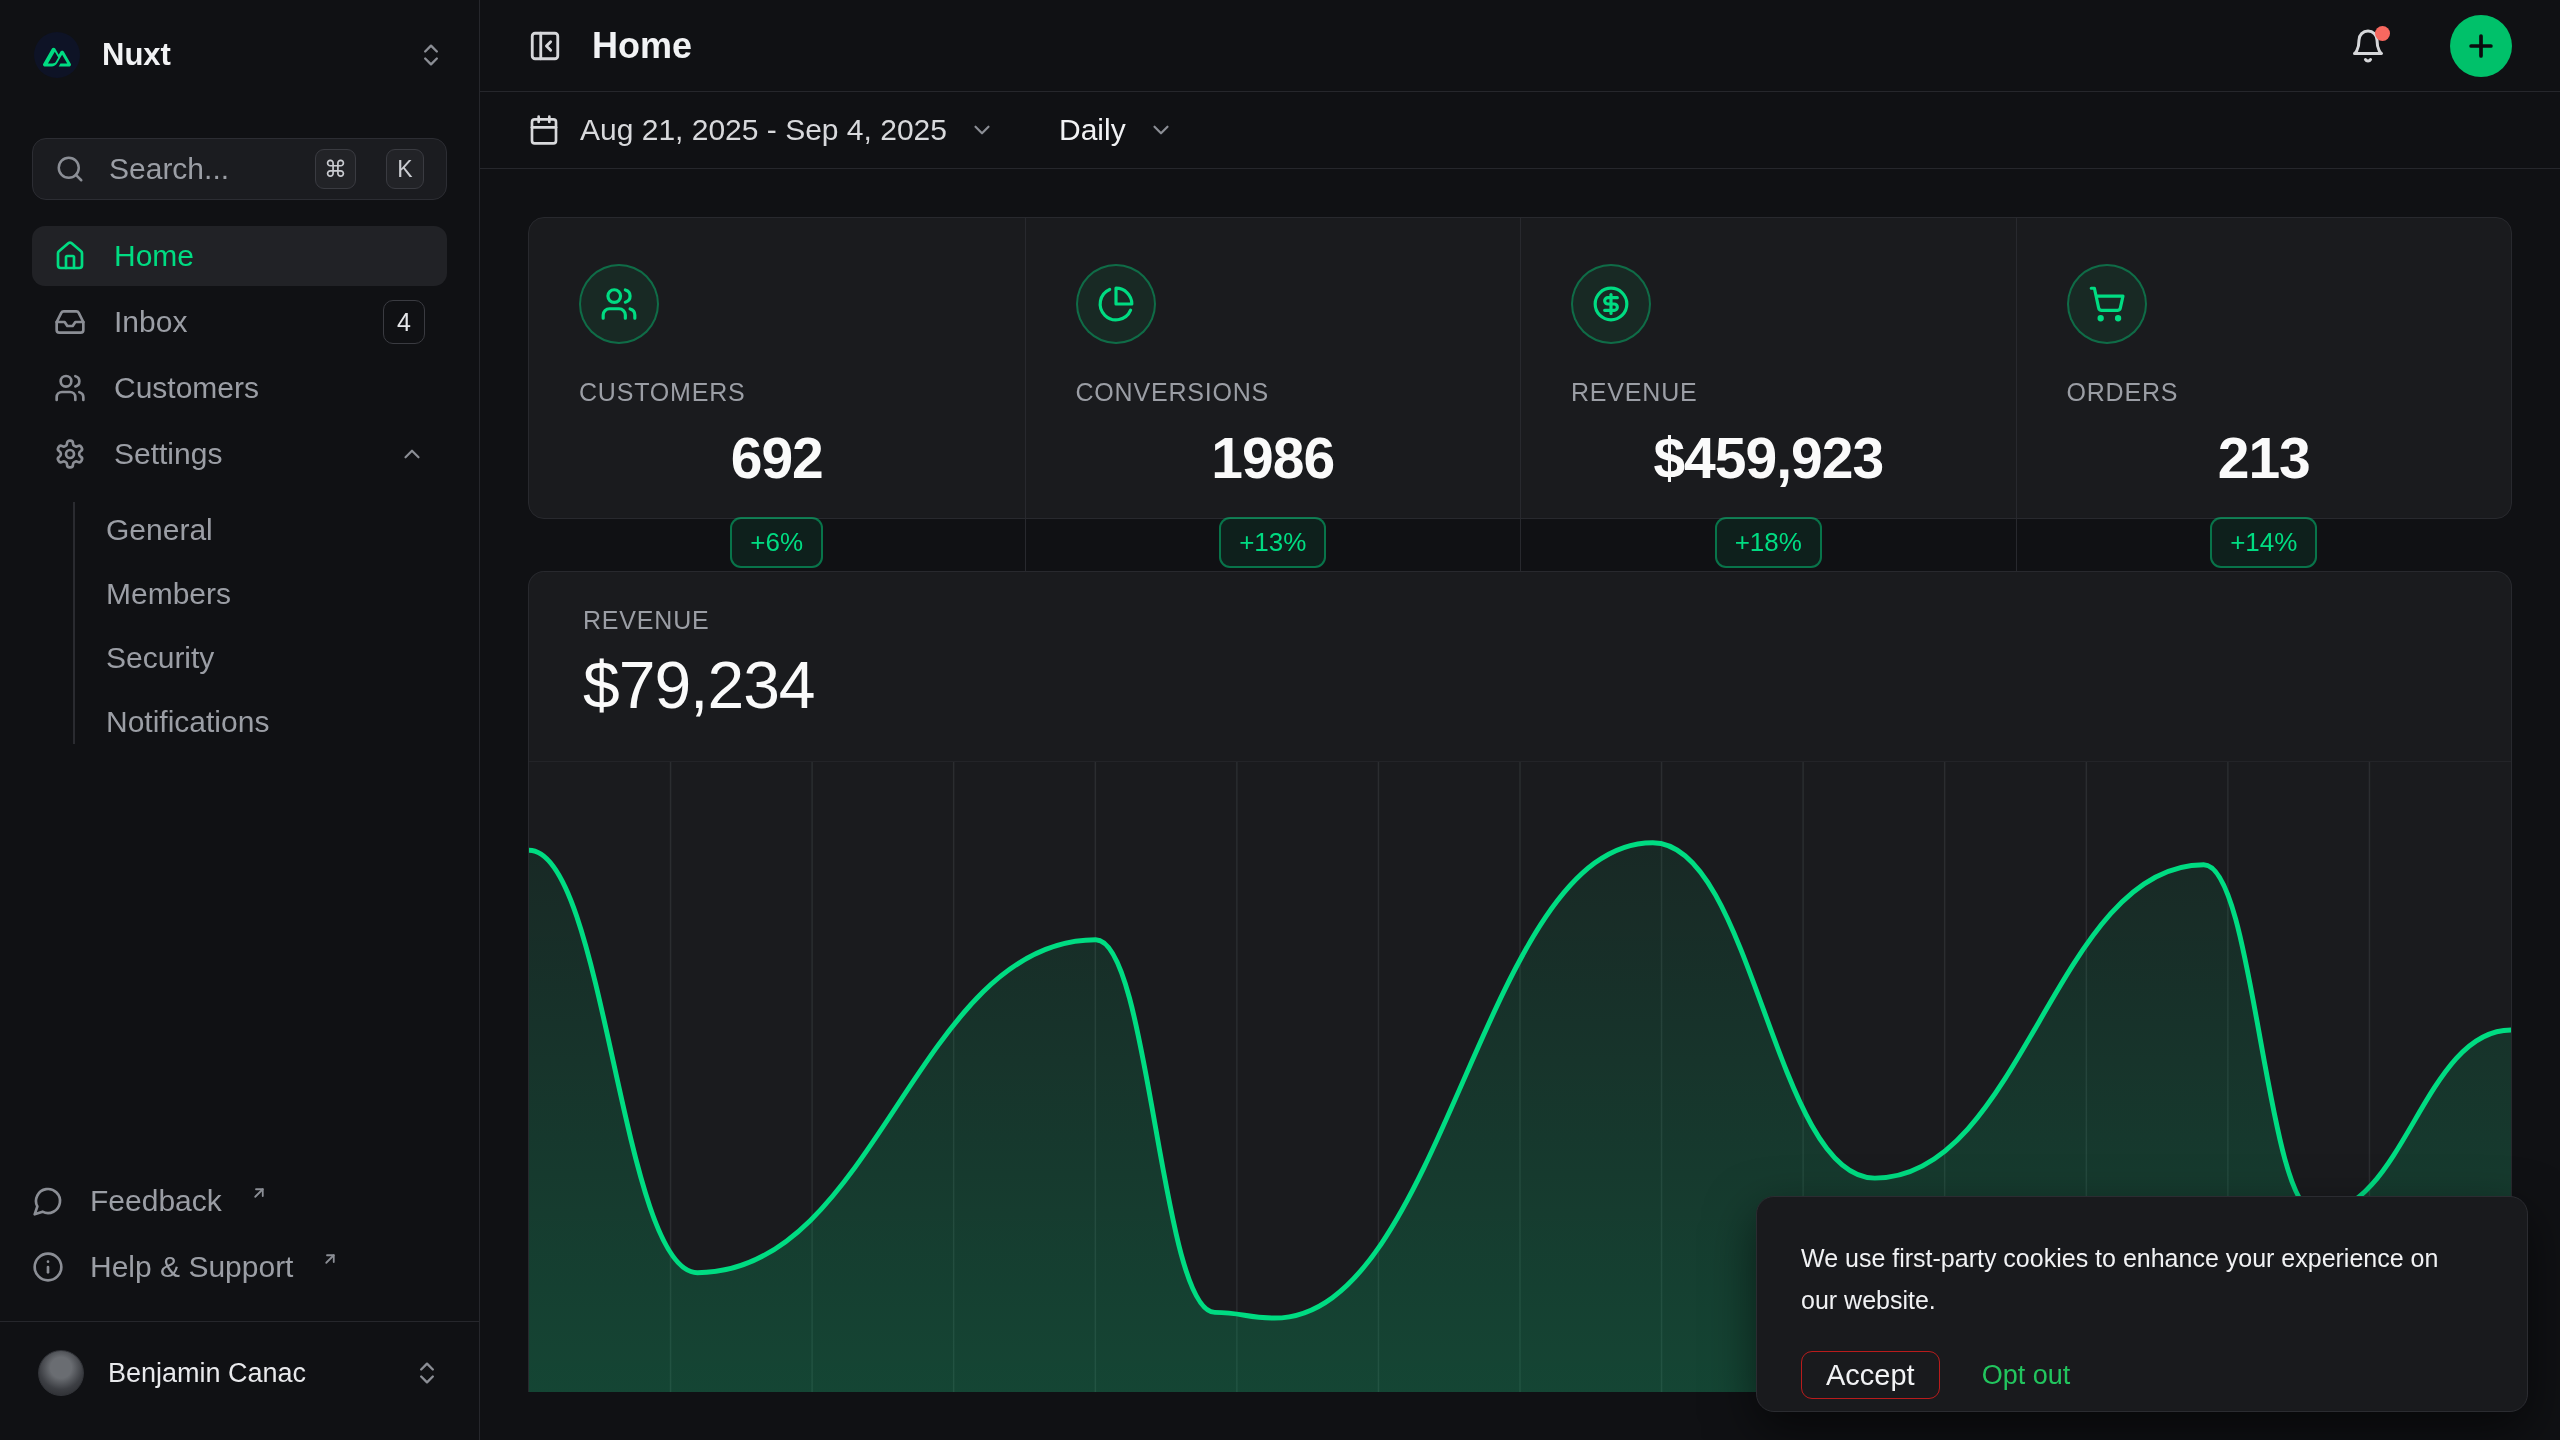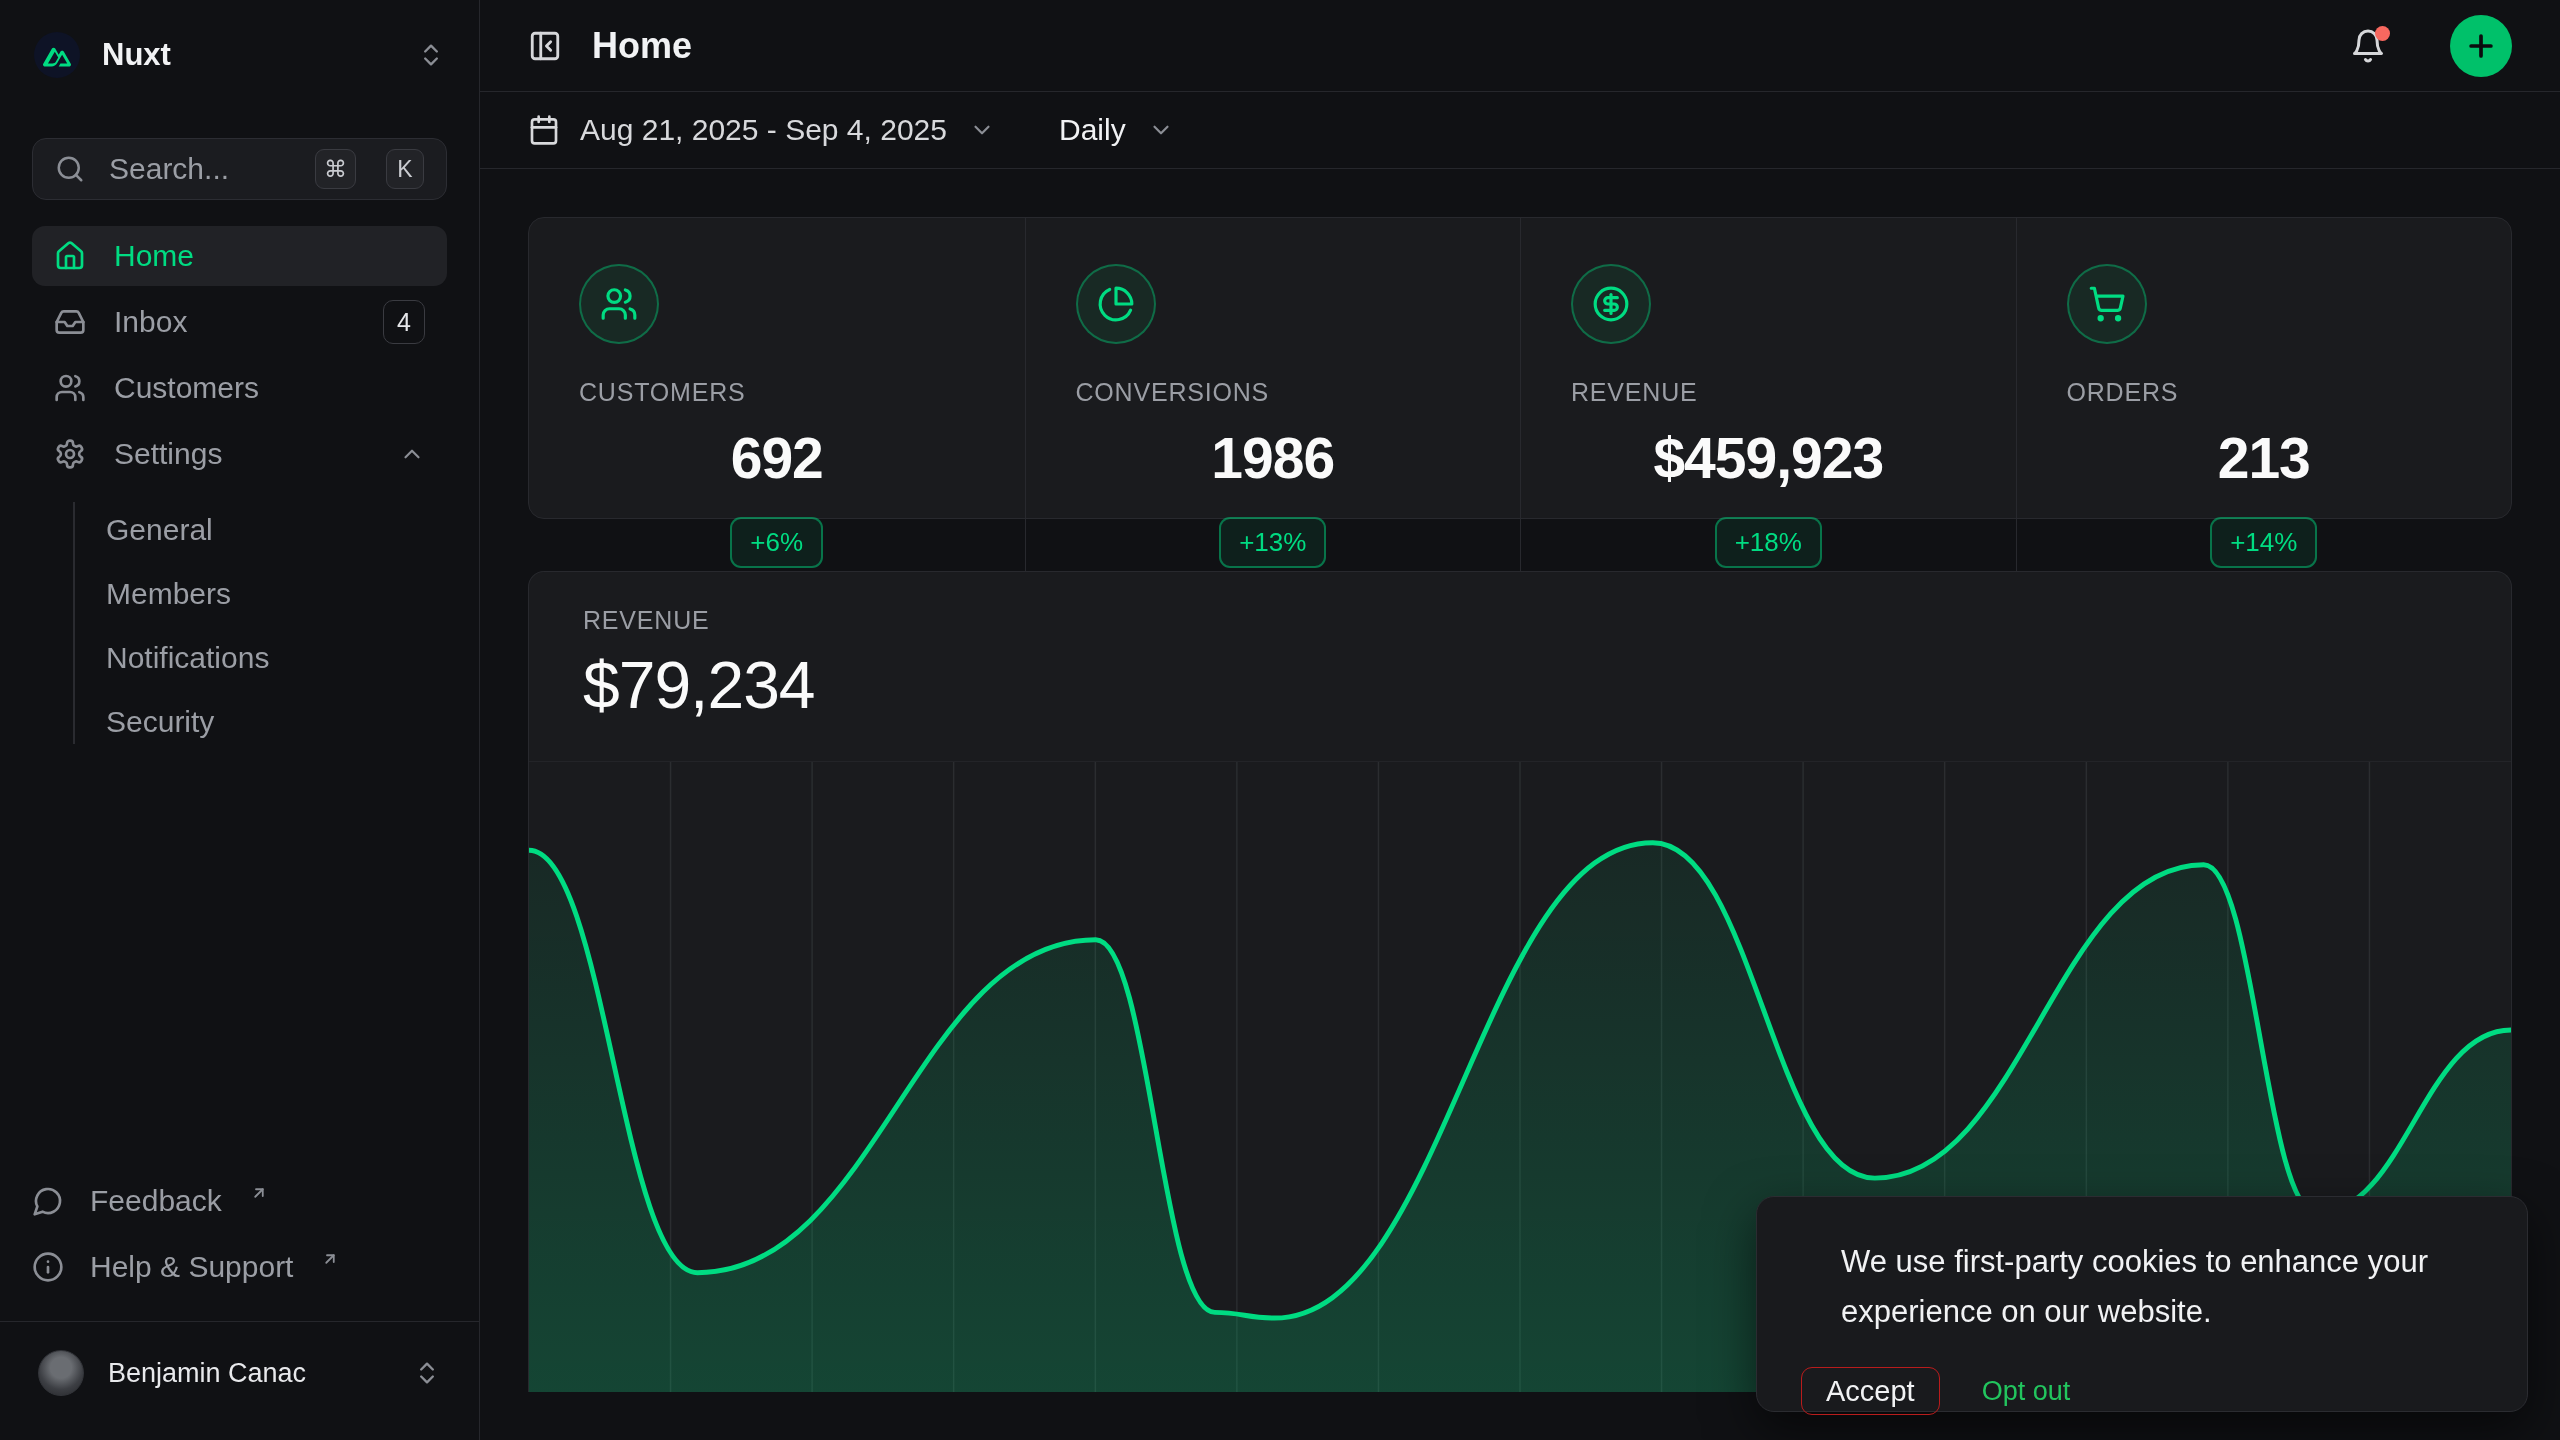--- a/index.html
+++ b/index.html
@@ -144,21 +144,21 @@
   .chart-wrap { margin-top:38px; flex:1; border-top:1px solid #232428; position:relative; }
   .chart-wrap svg { width:100%; height:100%; }
 
   
   .cookie-banner {
     position:absolute; right:32px; bottom:28px; width:772px; height:216px;
     background:#191a1d; border:1px solid #2b2c31; border-radius:18px;
     box-shadow:0 18px 50px rgba(0,0,0,0.55);
     padding:40px 44px; z-index:5;
   }
-  .cookie-text { font-size:31px; line-height:50px; color:#f1f2f4; max-width:640px;margin-left:40px; }
+  .cookie-text { font-size:25px; line-height:42px; color:#f1f2f4; max-width:640px; }
   .cookie-actions { margin-top:30px; display:flex; align-items:center; gap:42px; }
   .accept-btn {
     min-width:110px; height:48px; padding:0 24px;
     background:transparent; border:1px solid #b91c1c; border-radius:11px;
     color:#f1f2f4; font-size:29px; font-weight:500; cursor:pointer;
     font-family:"Liberation Sans","DejaVu Sans",sans-serif;
   }
   .optout-btn {
     background:none; border:none; color:#22c55e; font-size:27px; font-weight:500; cursor:pointer;
     font-family:"Liberation Sans","DejaVu Sans",sans-serif;
@@ -241,22 +241,22 @@
       <span class="muted-ic">
         <svg width="26" height="26" viewBox="0 0 24 24" fill="none" stroke="currentColor" stroke-width="2" stroke-linecap="round" stroke-linejoin="round">
             <path d="m18 15-6-6-6 6"></path>
           </svg>
       </span>
     </div>
 
     <div class="subnav">
       <div class="subnav-item">General</div>
       <div class="subnav-item">Members</div>
+      <div class="subnav-item">Security</div>
       <div class="subnav-item">Notifications</div>
-      <div class="subnav-item">Security</div>
     </div>
   </nav>
 
   <div class="sidebar-spacer"></div>
 
   <div class="side-foot">
     <div class="foot-item">
       <span class="nav-ic">
         <svg width="32" height="32" viewBox="0 0 24 24" fill="none" stroke="currentColor" stroke-width="2" stroke-linecap="round" stroke-linejoin="round">
             <path d="M7.9 20A9 9 0 1 0 4 16.1L2 22Z"></path>

